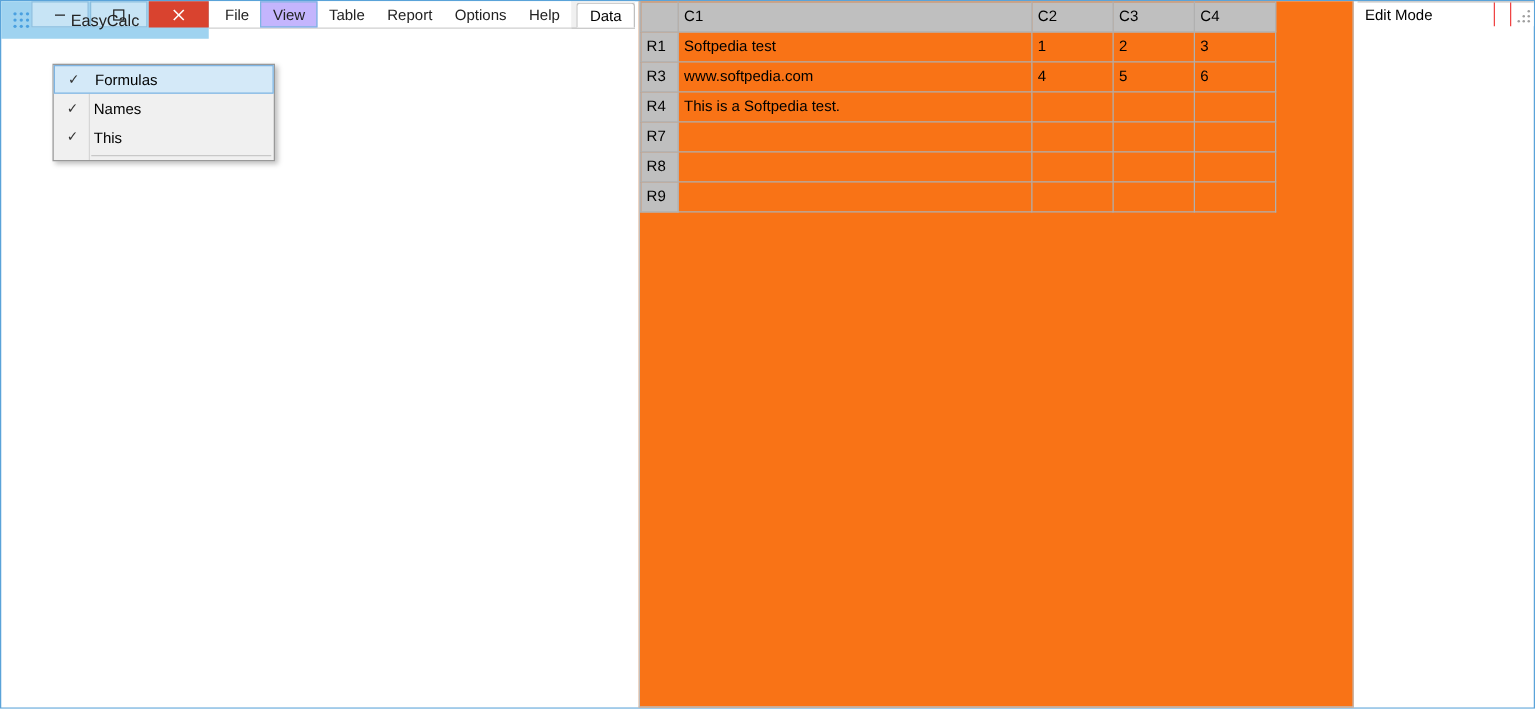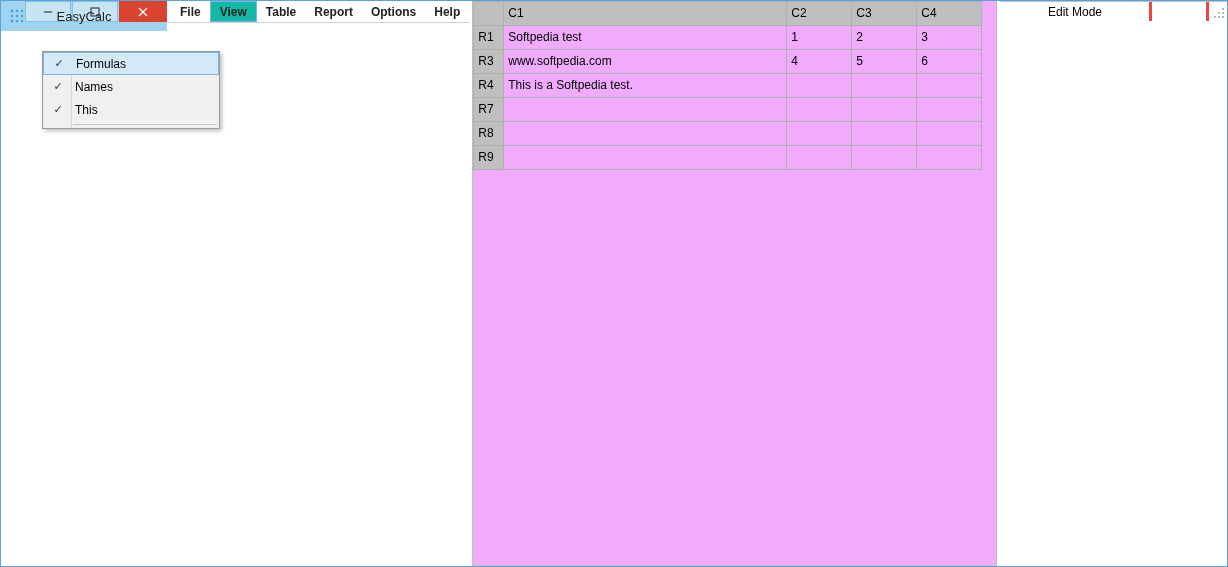--- a/index.html
+++ b/index.html
@@ -62,24 +62,23 @@
       align-items: stretch;
       padding-left: 4px;
     }
     .menu-item {
       padding: 3px 9px;
       font-size: 12px;
       color: #222;
       cursor: pointer;
       display: flex;
       align-items: center;
-      font-weight: bold;
     }
     .menu-item.active {
-      background: #14b8a6;
+      background: #c4b5fd;
       border: 1px solid #7eb4e2;
     }
     
     .tabbar {
       height: 22px;
       background: #f0f0f0;
       border-bottom: 1px solid #bfbfbf;
       display: flex;
       padding-left: 4px;
       position: relative;
@@ -142,21 +141,21 @@
       position: absolute;
       left: 28px;
       top: 0;
       bottom: 0;
       width: 1px;
       background: #d6d6d6;
     }
     
     .content {
       flex: 1;
-      background: #f0abfc;
+      background: #f97316;
       overflow: hidden;
       position: relative;
       border: 1px solid #bfbfbf;
       border-top: none;
       margin: 0 3px;
     }
     
     .spreadsheet {
       border-collapse: collapse;
       font-size: 12px;
@@ -190,25 +189,24 @@
     
     .statusbar {
       height: 20px;
       background: #fff;
       border-top: 1px solid #bfbfbf;
       display: flex;
       align-items: stretch;
       font-size: 12px;
     }
     .status-cell {
-      border-right: 3px solid #ef4444;
+      border-right: 1px solid #ef4444;
       padding: 2px 6px;
       display: flex;
       align-items: center;
-      margin-left: 42px;
     }
     .status-cell.first { width: 110px; }
     .status-grip {
       margin-left: auto;
       width: 18px;
       display: flex;
       align-items: flex-end;
       justify-content: flex-end;
       padding: 2px;
       color: #9f9f9f;
@@ -256,20 +254,23 @@
 
   <div class="menubar">
     <div class="menu-item">File</div>
     <div class="menu-item active">View</div>
     <div class="menu-item">Table</div>
     <div class="menu-item">Report</div>
     <div class="menu-item">Options</div>
     <div class="menu-item">Help</div>
   </div>
 
+  <div class="tabbar">
+    <div class="tab">Data</div>
+  </div>
 
   <div class="content">
     <table class="spreadsheet">
       <tbody>
           <tr>
         <th class="corner-cell"></th>
         <th class="col-header c1">C1</th>
         <th class="col-header cN">C2</th>
         <th class="col-header cN">C3</th>
         <th class="col-header cN">C4</th>

